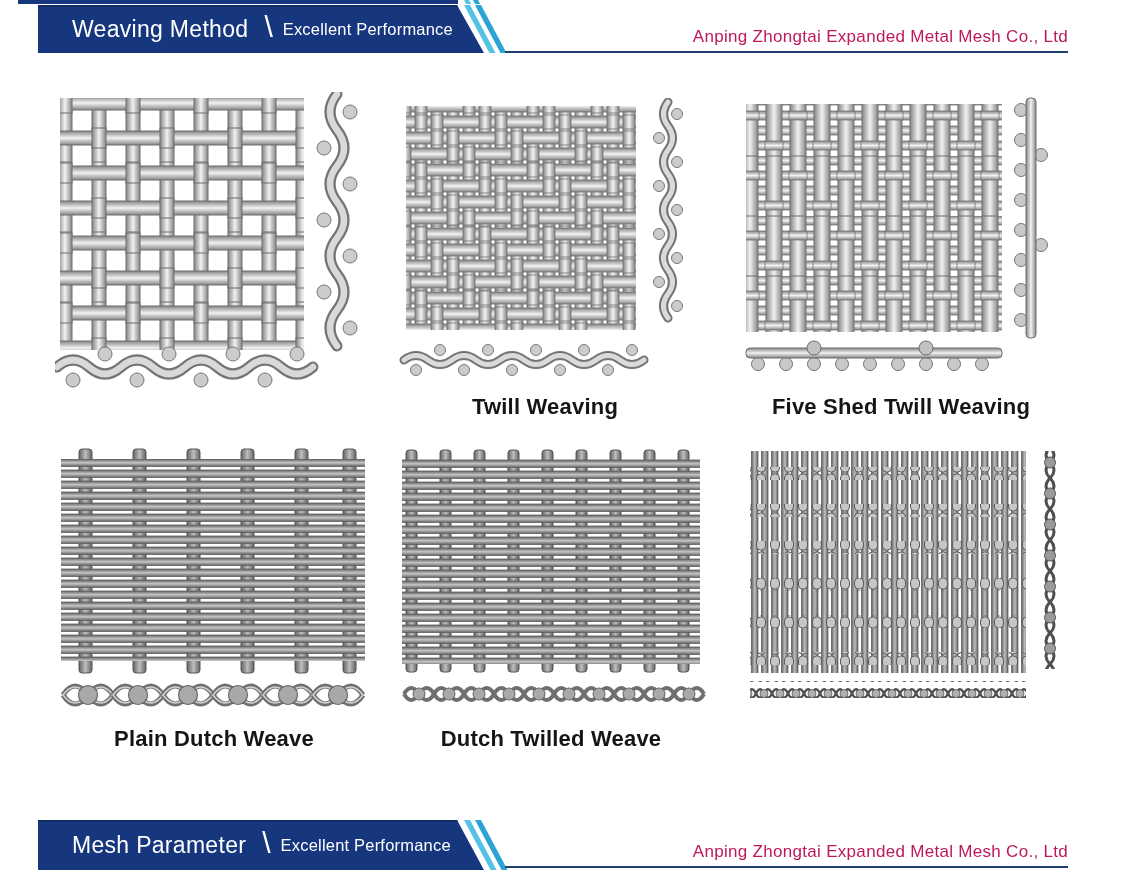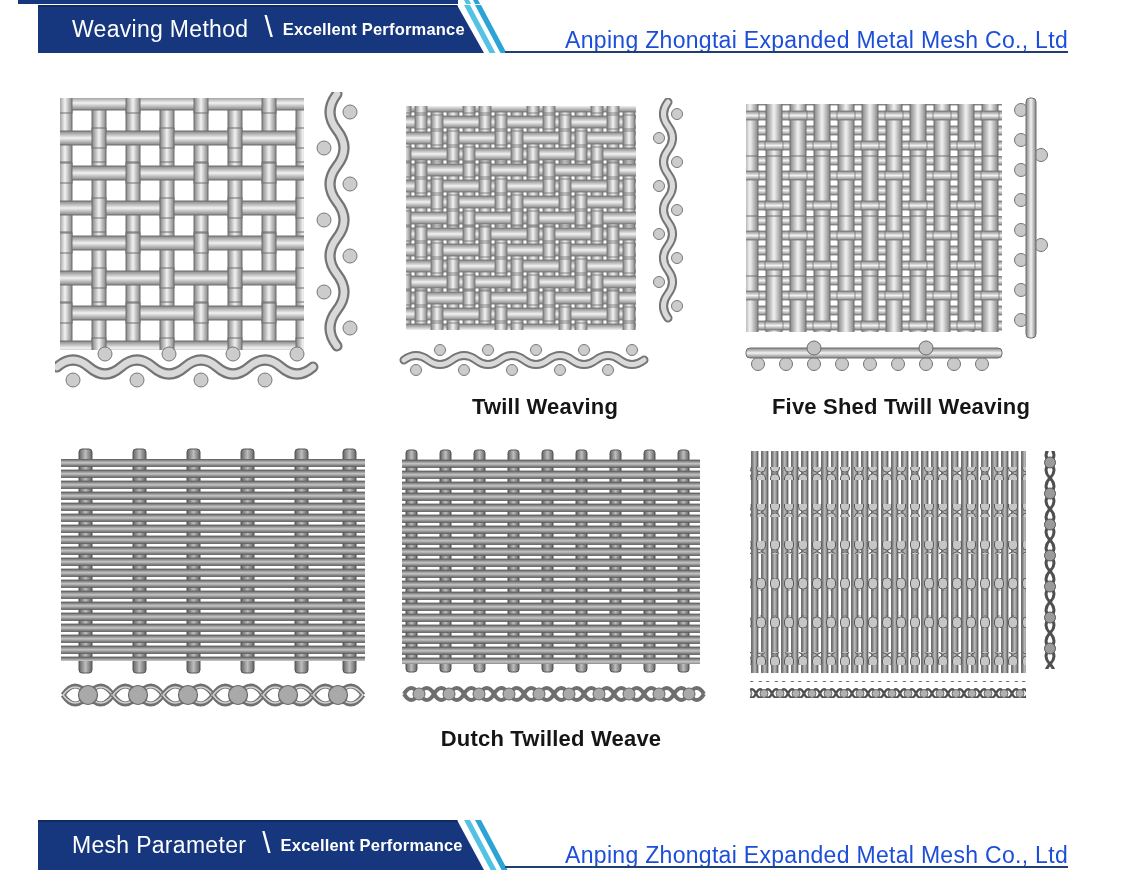--- a/index.html
+++ b/index.html
@@ -18,23 +18,23 @@
     background:#16377e; border-top:2px solid #102a63;
     clip-path:polygon(0 0, 419px 0, 446px 100%, 0 100%); box-sizing:border-box; }
   .banner-stripe { position:absolute; top:0; height:100%; width:6px;
     transform:skewX(28deg); transform-origin:0 0; }
   .stripe-a { left:426px; background:#53c2e4; }
   .stripe-b { left:437px; background:#2ba3d4; }
   .banner-content { position:absolute; top:0; left:0; width:100%; height:100%;
     display:flex; align-items:center; padding-left:34px; box-sizing:border-box; color:#ffffff; }
   .banner-title { font-size:23px; font-weight:normal; letter-spacing:.3px; white-space:nowrap; }
   .banner-sep { font-size:30px; font-weight:300; margin:0 10px 4px 16px; line-height:1; }
-  .banner-sub { font-size:16.5px; letter-spacing:.2px; white-space:nowrap;font-weight:bold; }
-
-  .company { position:absolute; right:56px; font-size:23px; color:#1d4ed8; letter-spacing:.3px; white-space:nowrap; }
+  .banner-sub { font-size:16.5px; letter-spacing:.2px; white-space:nowrap; }
+
+  .company { position:absolute; right:56px; font-size:17px; color:#be185d; letter-spacing:.3px; white-space:nowrap; }
   .rule { position:absolute; left:505px; right:56px; height:2px; background:#1e3f6f; }
 
   
   .weave-figure { position:absolute; }
   .weave-label { position:absolute; font-size:22px; font-weight:bold; color:#151515;
     text-align:center; letter-spacing:.2px; white-space:nowrap; }
 </style>
 </head>
 <body>
 
@@ -318,20 +318,21 @@
         <rect x="10" y="94" width="276" height="13" fill="url(#patBeads)"></rect>
         <rect x="10" y="131" width="276" height="13" fill="url(#patBeads)"></rect>
         <rect x="10" y="168" width="276" height="13" fill="url(#patBeads)"></rect>
         <rect x="10" y="205" width="276" height="13" fill="url(#patBeads)"></rect>
       </g>
       <rect x="300" y="4" width="20" height="218" fill="url(#patChainV)"></rect>
       <rect x="10" y="234" width="276" height="17" fill="url(#patChain)"></rect>
     </svg>
   </div>
 
+  <div class="weave-label" style="left:55px; top:726px; width:318px">Plain Dutch Weave</div>
   <div class="weave-label" style="left:396px; top:726px; width:310px">Dutch Twilled Weave</div>
 
   <div class="banner bottom" style="top:820px">
     <div class="banner-body"></div>
     <div class="banner-stripe stripe-a"></div>
     <div class="banner-stripe stripe-b"></div>
     <div class="banner-content">
       <span class="banner-title">Mesh Parameter</span>
       <span class="banner-sep">\</span>
       <span class="banner-sub">Excellent Performance</span>

